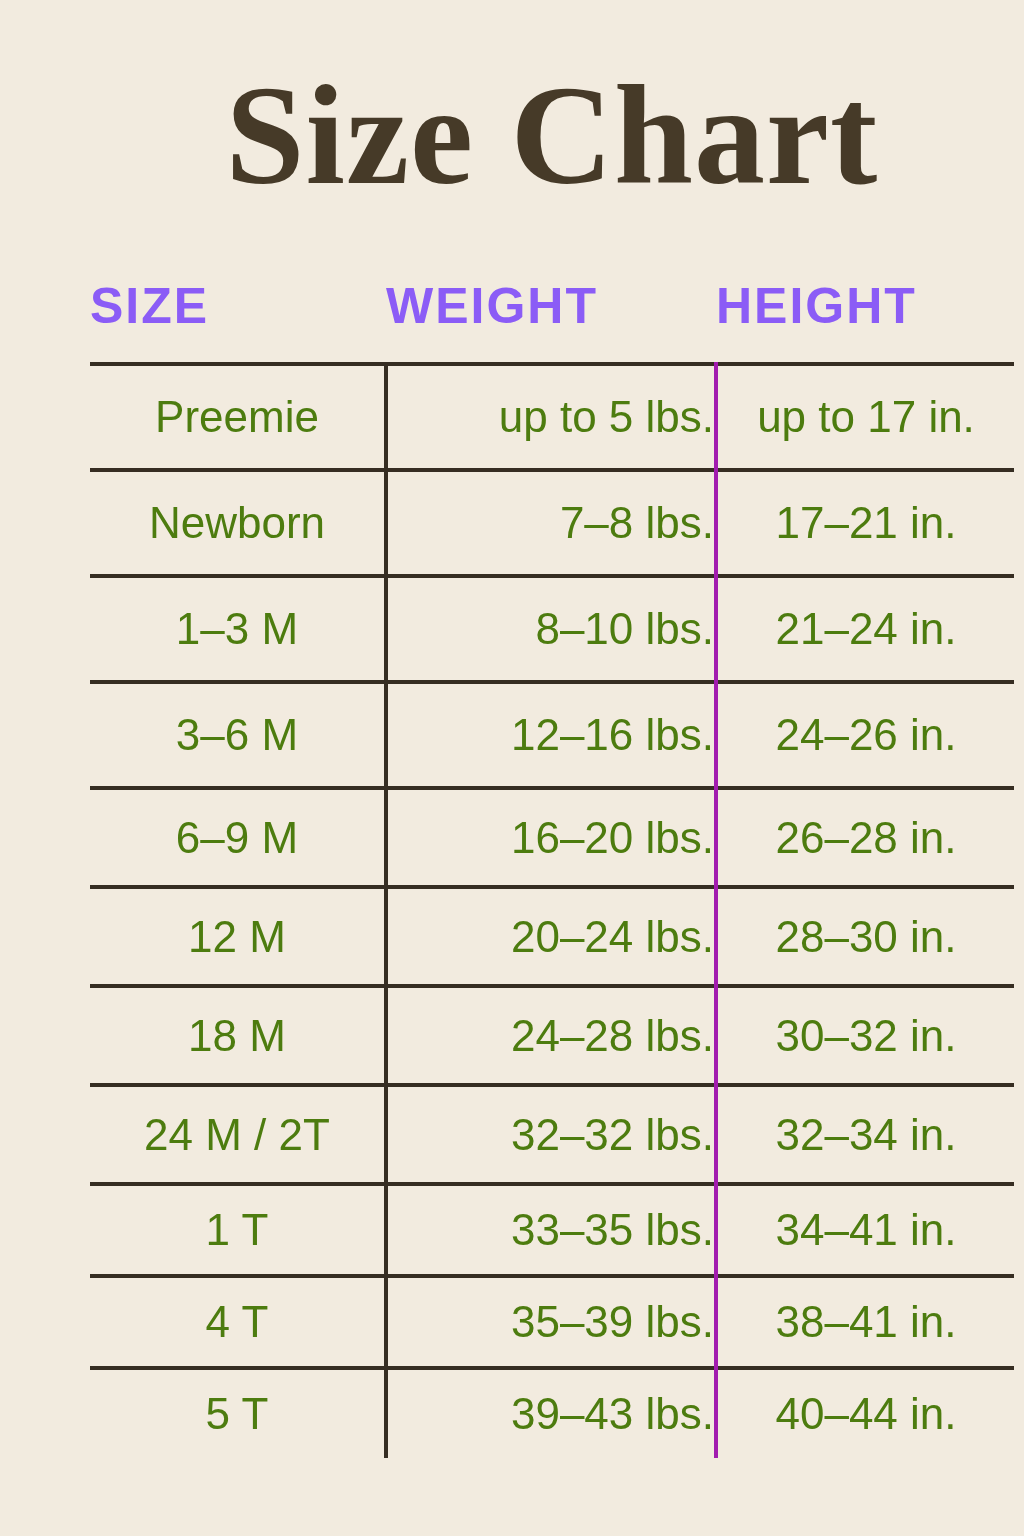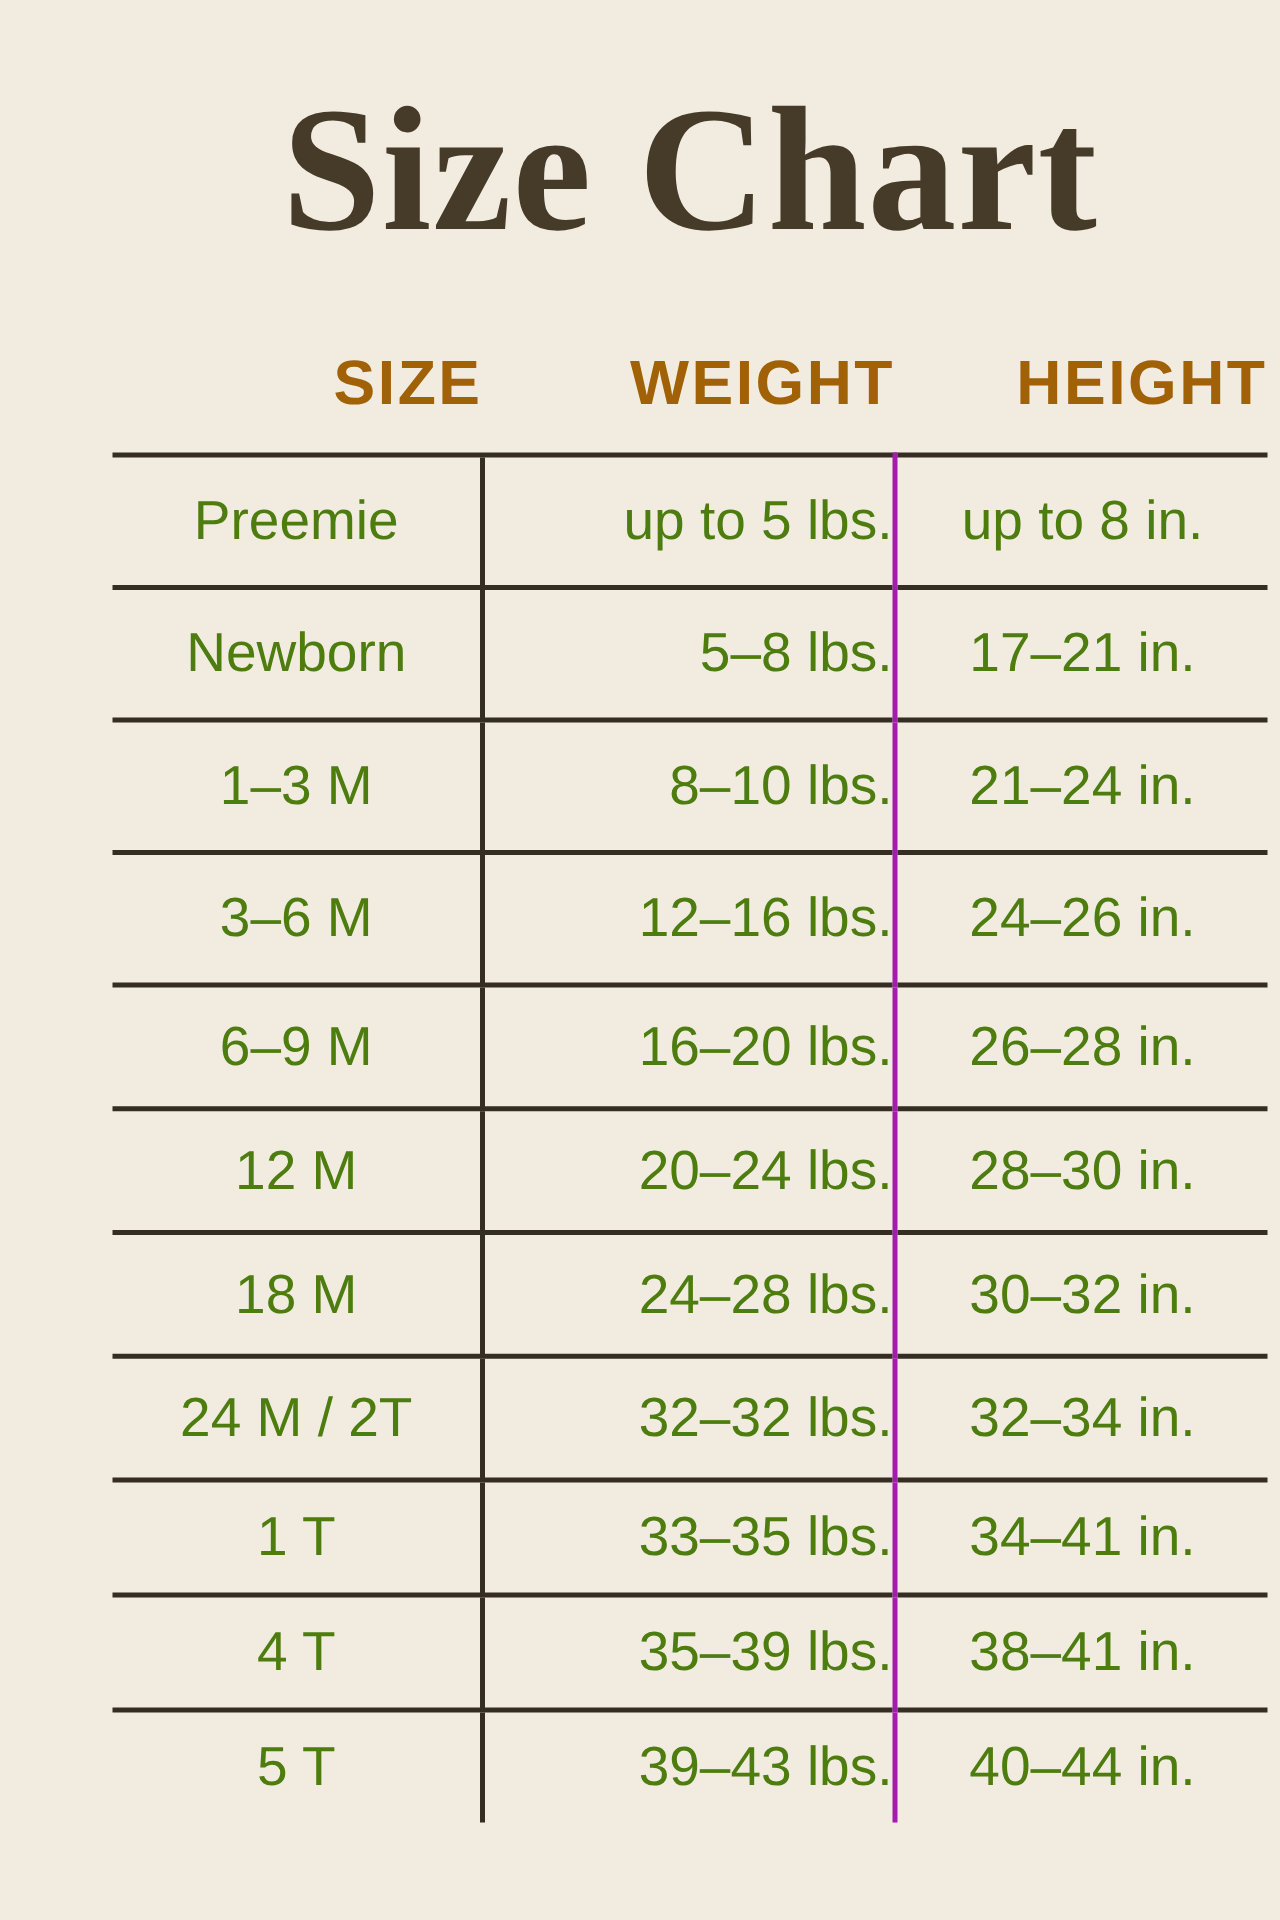--- a/index.html
+++ b/index.html
@@ -38,23 +38,23 @@
     table-layout: fixed;
   }
   col.c1 { width: 296px; }
   col.c2 { width: 330px; }
   col.c3 { width: 298px; }
   thead th {
     height: 112px;
     font-size: 50px;
     font-weight: 700;
     letter-spacing: 2px;
-    text-align: right;
+    text-align: left;
     vertical-align: middle;
-    color: #a16207;
+    color: #8b5cf6;
     padding: 0;
     border: none;
   }
   tbody td {
     font-size: 44px;
     font-weight: 400;
     text-align: center;
     vertical-align: middle;
     padding: 0;
     color: #4d7c0f;
@@ -86,25 +86,25 @@
       <tr>
         <th>SIZE</th>
         <th>WEIGHT</th>
         <th>HEIGHT</th>
       </tr>
     </thead>
     <tbody>
       <tr>
         <td>Preemie</td>
         <td>up to 5 lbs.</td>
-        <td>up to 8 in.</td>
+        <td>up to 17 in.</td>
       </tr>
       <tr>
         <td>Newborn</td>
-        <td>5–8 lbs.</td>
+        <td>7–8 lbs.</td>
         <td>17–21 in.</td>
       </tr>
       <tr>
         <td>1–3 M</td>
         <td>8–10 lbs.</td>
         <td>21–24 in.</td>
       </tr>
       <tr>
         <td>3–6 M</td>
         <td>12–16 lbs.</td>

